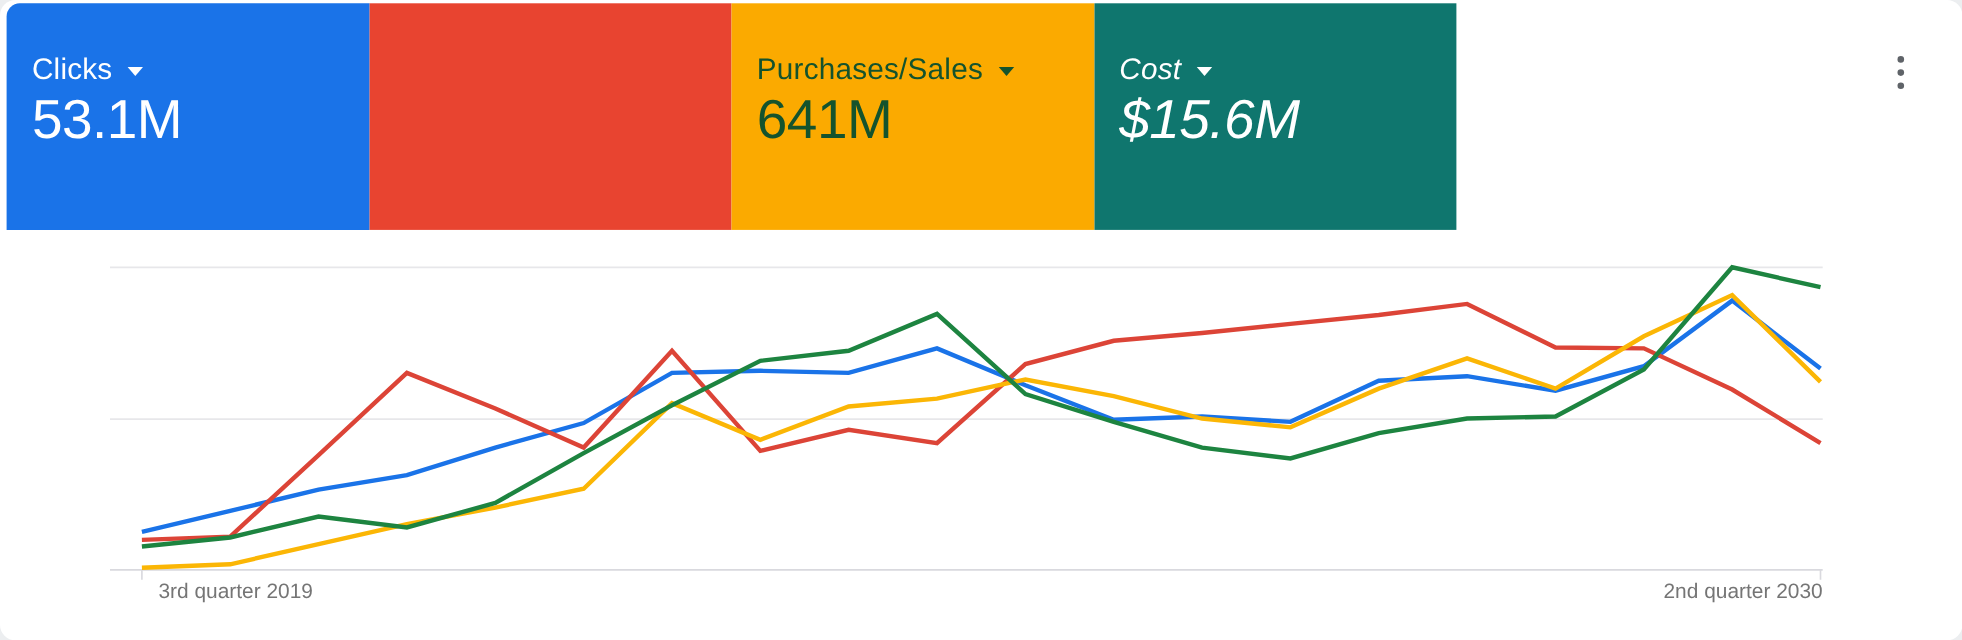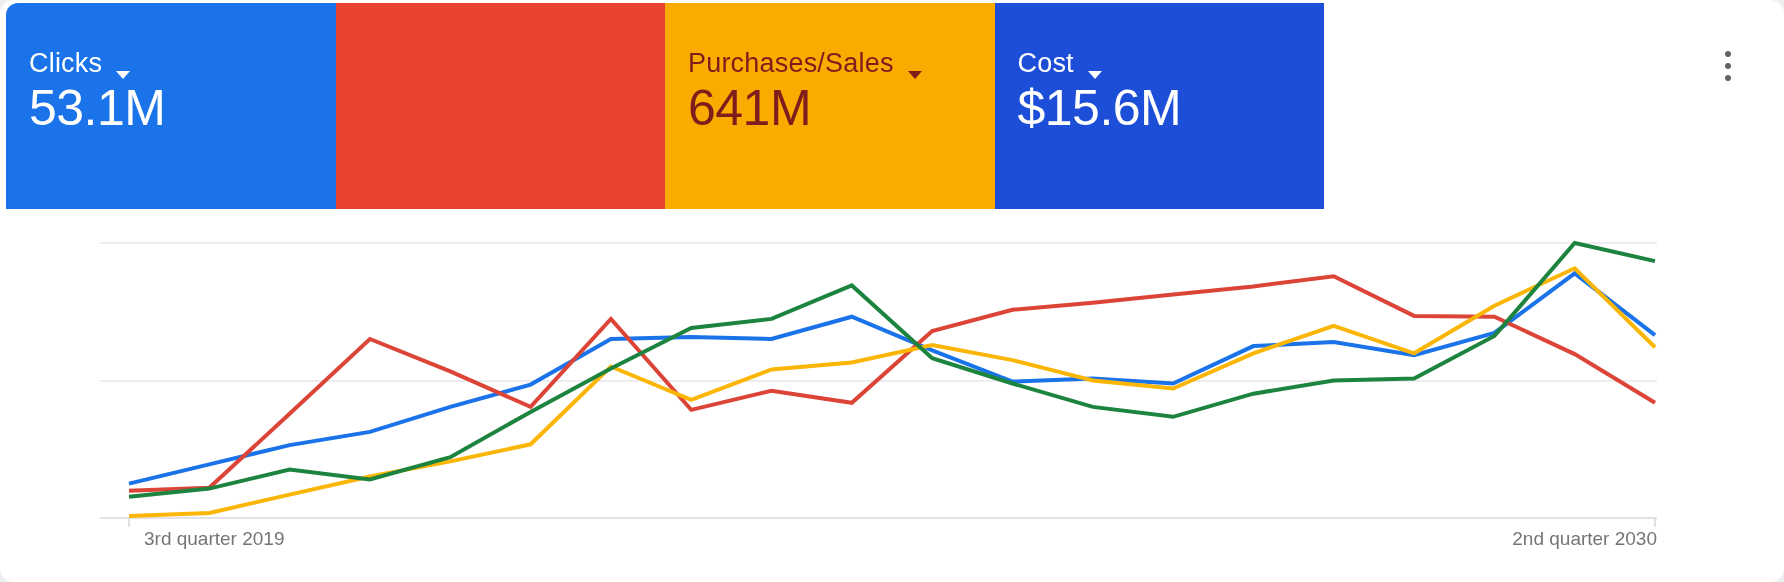--- a/index.html
+++ b/index.html
@@ -10,21 +10,21 @@
   }
   .cards {
     position:absolute; left:6px; top:3px; width:1318px; height:206px;
     display:flex;
   }
   .card {
     flex:1 1 0; height:206px; padding:44px 20px 0 23px;
     display:flex; flex-direction:column; cursor:pointer; border:none; text-align:left;
   }
   .card:first-child { border-top-left-radius:12px; }
-  .card-label-row { display:flex; align-items:flex-end; height:32px; }
+  .card-label-row { display:flex; align-items:center; height:32px; }
   .card-label { font-size:27px; letter-spacing:0.2px; line-height:32px; white-space:nowrap; }
   .dd-arrow {
     width:0; height:0; margin-left:14px; margin-top:4px;
     border-left:7px solid transparent; border-right:7px solid transparent;
     border-top:8px solid currentColor;
   }
   .card-value { font-size:50px; line-height:58px; letter-spacing:-0.5px; white-space:nowrap; }
   .kebab {
     position:absolute; left:1708px; top:46px; width:40px; height:40px;
     display:flex; flex-direction:column; align-items:center; justify-content:center;
@@ -56,28 +56,28 @@
   <div class="cards">
     <button class="card" style="background-color: rgb(26, 115, 232); color: rgb(255, 255, 255);">
       <span class="card-label-row">
         <span class="card-label">Clicks</span>
         <span class="dd-arrow"></span>
       </span>
       <span class="card-value">53.1M</span>
     </button>
     <button class="card" style="background-color: rgb(232, 68, 48); color: rgb(255, 255, 255);">
     </button>
-    <button class="card" style="background-color: rgb(251, 170, 0); color: #7f1d1d;">
+    <button class="card" style="background-color: rgb(251, 170, 0); color: #14532d;">
       <span class="card-label-row">
         <span class="card-label">Purchases/Sales</span>
         <span class="dd-arrow"></span>
       </span>
       <span class="card-value">641M</span>
     </button>
-    <button class="card" style="background-color: #1d4ed8; color: rgb(255, 255, 255);">
+    <button class="card" style="background-color: #0f766e; color: rgb(255, 255, 255); font-style: italic;">
       <span class="card-label-row">
         <span class="card-label">Cost</span>
         <span class="dd-arrow"></span>
       </span>
       <span class="card-value">$15.6M</span>
     </button>
   </div>
 
   <button class="kebab">
     <span class="dot" style="background-color: rgb(95, 99, 104);"></span>

